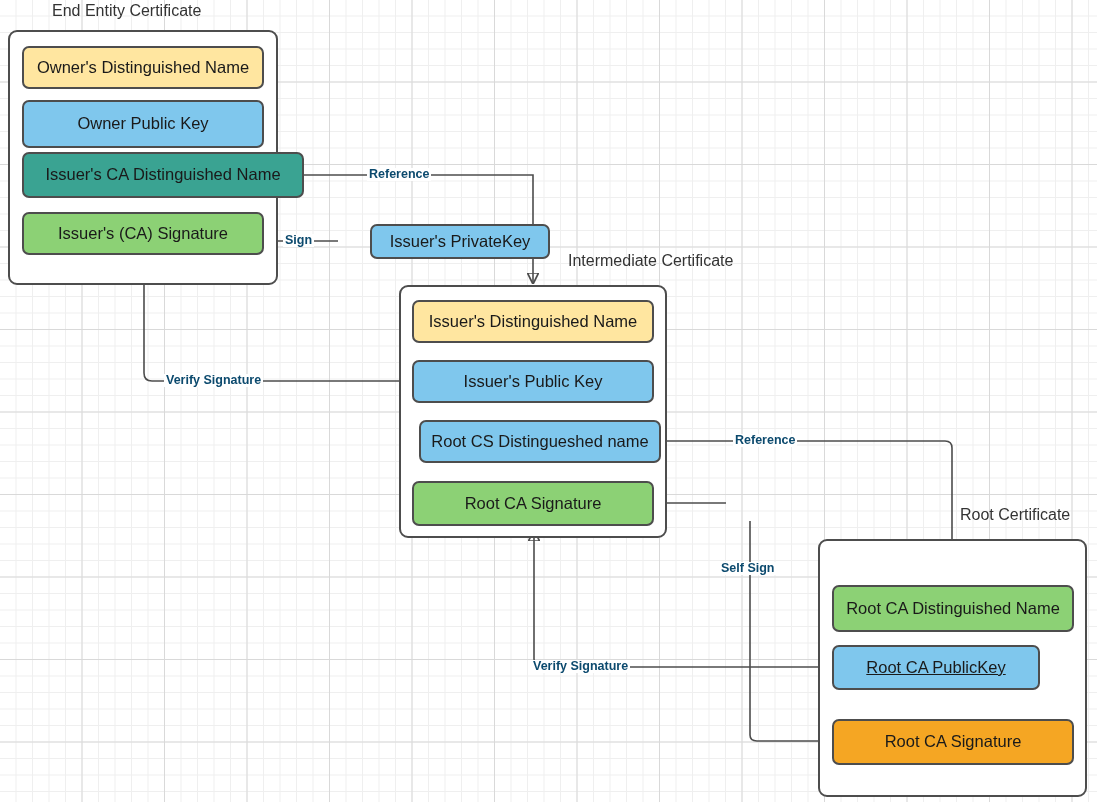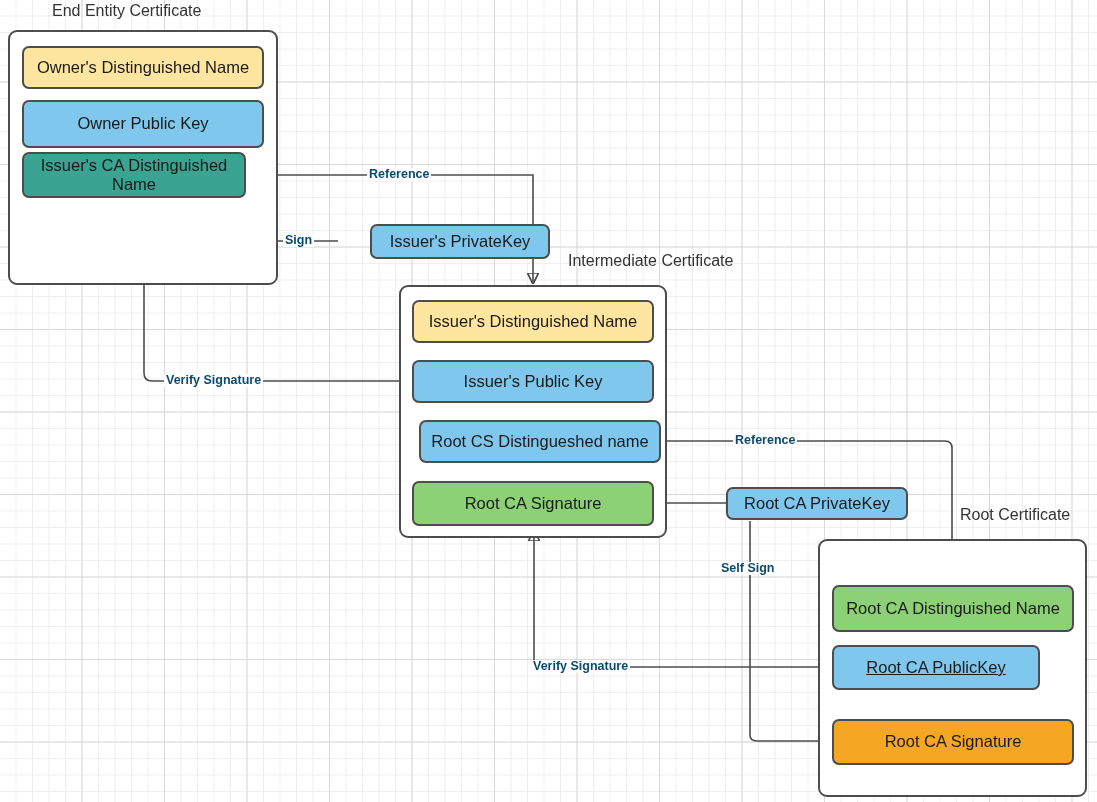--- a/index.html
+++ b/index.html
@@ -119,38 +119,38 @@
   </svg>
 
   <div class="group-title" style="left:52px; top:2px;">End Entity Certificate</div>
 
   <div class="cert-container" style="left:8px; top:30px; width:270px; height:255px;"></div>
 
   <div class="field-box" style="left:22px; top:46px; width:242px; height:43px; background:#FFE6A0;">Owner's Distinguished Name</div>
 
   <div class="field-box" style="left:22px; top:100px; width:242px; height:48px; background:#7FC7ED;">Owner Public  Key</div>
 
-  <div class="field-box" style="left:22px; top:152px; width:224px; height:46px; background:#3AA392;">Issuer's CA Distinguished Name</div>
+  <div class="field-box" style="left:22px; top:152px; width:282px; height:46px; background:#3AA392;">Issuer's CA Distinguished Name</div>
 
+  <div class="field-box" style="left:22px; top:212px; width:242px; height:43px; background:#8CD175;">Issuer's (CA) Signature</div>
 
   <div class="key-box" style="left:338px; top:224px; width:180px; height:35px;margin-left:32px;">Issuer's PrivateKey</div>
 
   <div class="group-title" style="left:568px; top:252px;">Intermediate Certificate</div>
 
   <div class="cert-container" style="left:399px; top:285px; width:268px; height:253px;"></div>
 
   <div class="field-box" style="left:412px; top:300px; width:242px; height:43px; background:#FFE6A0;">Issuer's Distinguished Name</div>
 
   <div class="field-box" style="left:412px; top:360px; width:242px; height:43px; background:#7FC7ED;">Issuer's Public  Key</div>
 
   <div class="field-box" style="left:412px; top:420px; width:242px; height:43px; background:#7FC7ED;margin-left:7px;">Root CS Distingueshed name</div>
 
   <div class="field-box" style="left:412px; top:481px; width:242px; height:45px; background:#8CD175;">Root CA Signature</div>
 
-  <div class="key-box" style="left:726px; top:487px; width:182px; height:33px;">Root CA PrivateKey</div>
 
   <div class="group-title" style="left:960px; top:506px;">Root Certificate</div>
 
   <div class="cert-container" style="left:818px; top:539px; width:269px; height:258px;"></div>
 
   <div class="field-box" style="left:832px; top:585px; width:242px; height:47px; background:#8CD175;">Root CA Distinguished Name</div>
 
   <div class="field-box" style="left:832px; top:645px; width:208px; height:45px; background:#7FC7ED;text-decoration:underline;">Root CA PublicKey</div>
 
   <div class="field-box" style="left:832px; top:719px; width:242px; height:46px; background:#F5A623;">Root CA Signature</div>

